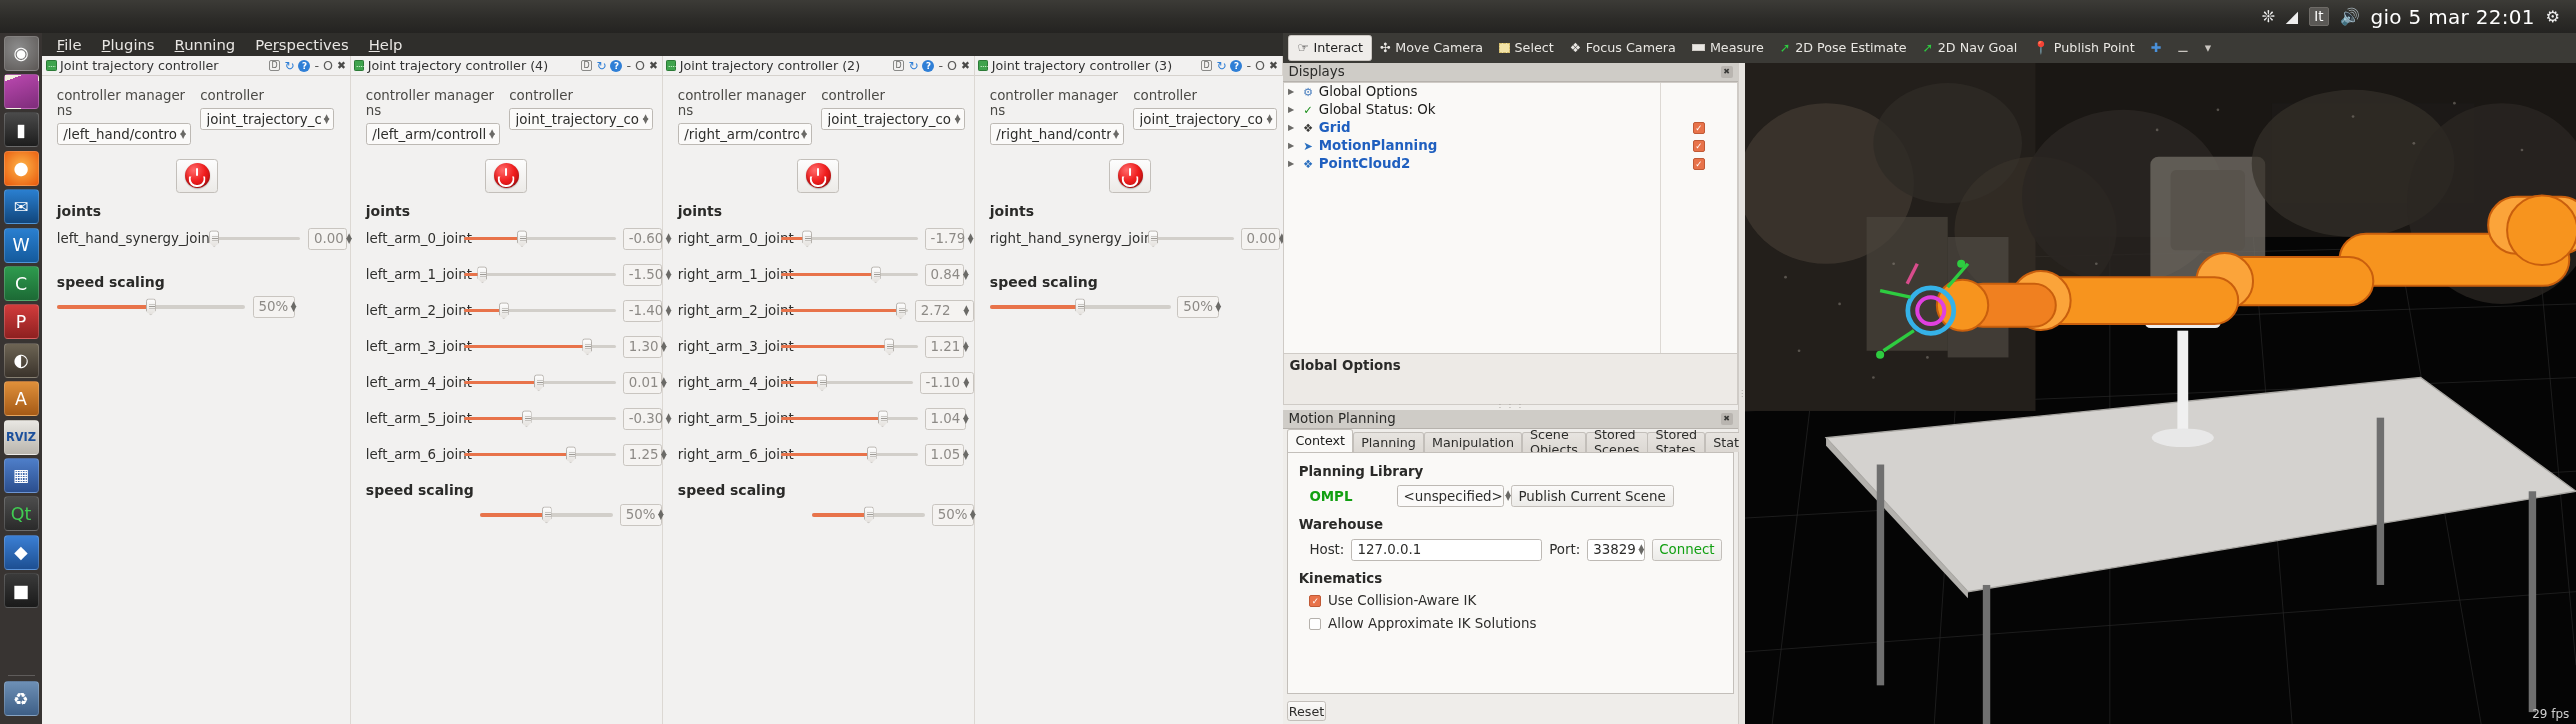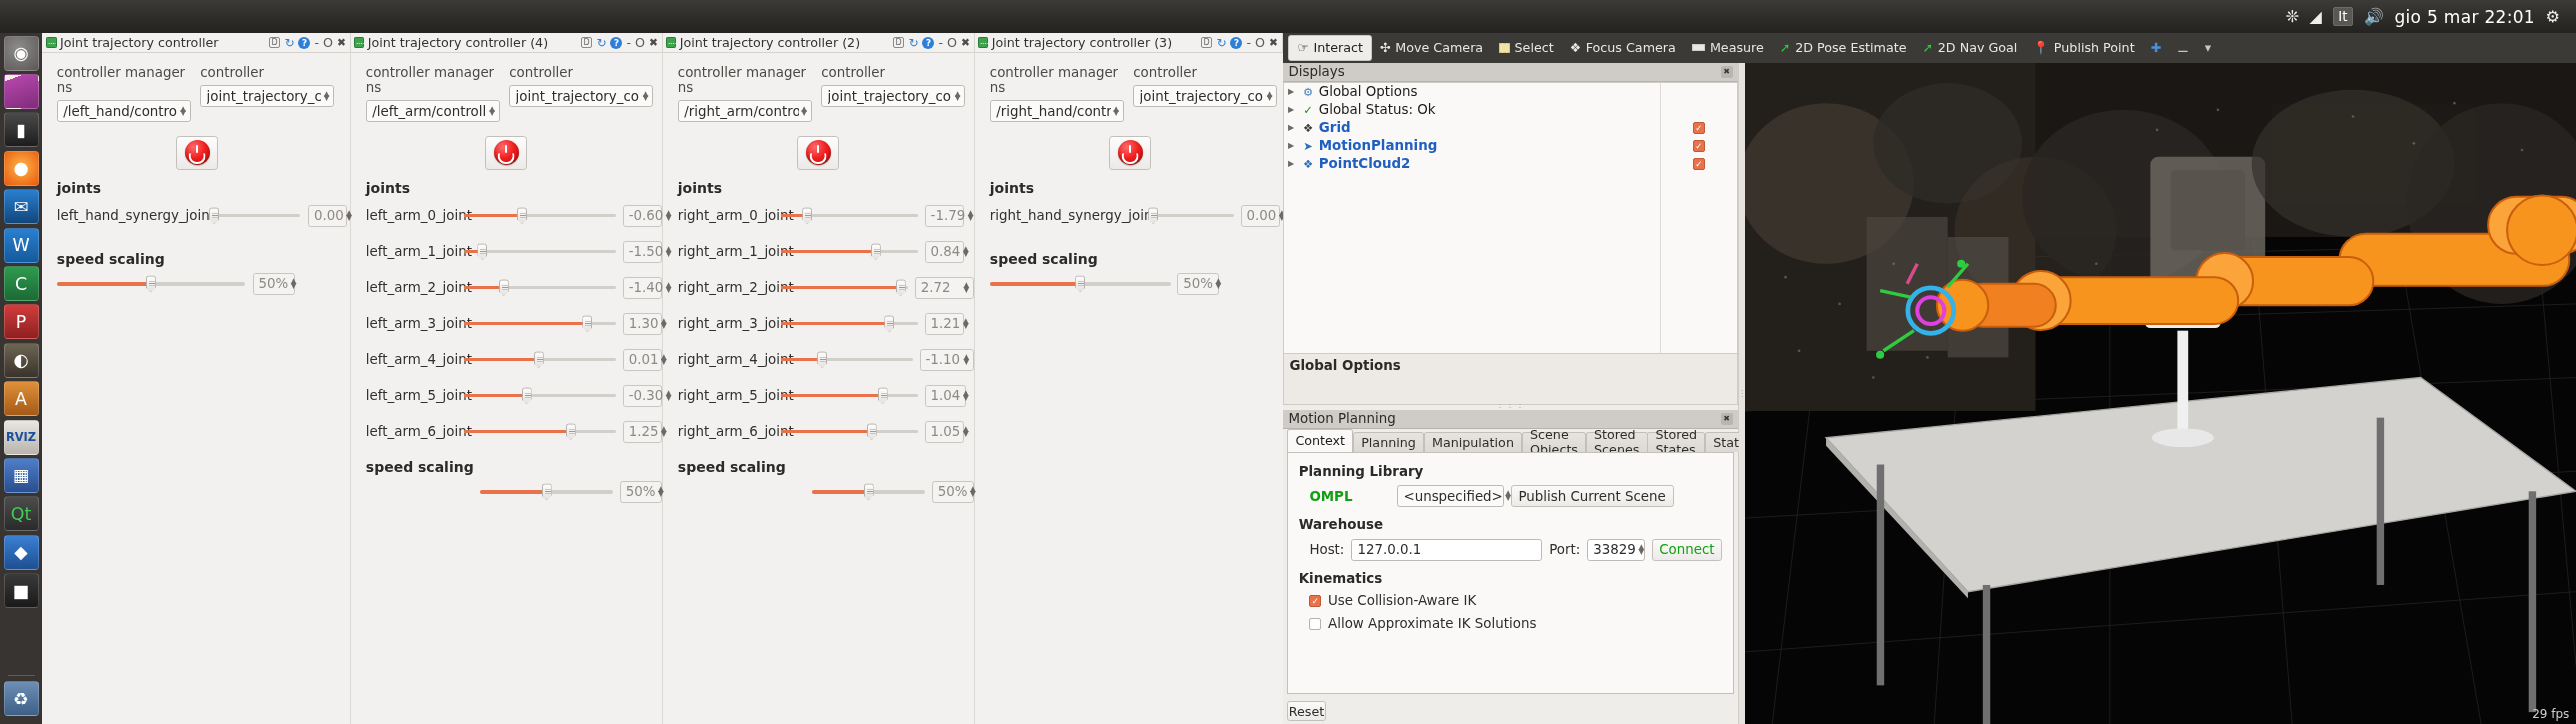--- a/index.html
+++ b/index.html
@@ -17,21 +17,21 @@
   #unity-panel {
     position: absolute; top: 0; left: 0; width: 2576px; height: 33px;
     background: linear-gradient(180deg,#3c3b37 0%, #2d2c29 55%, #242321 100%);
     color: #ffffff;
     display: flex; align-items: center;
     font-size: 17.4px;
     z-index: 50;
   }
   #unity-panel .tray { position: absolute; right: 6.7px; top: 0; height: 33px; display: flex; align-items: center; gap: 10.7px; padding-right: 9.4px;}
   #unity-panel .tray .ic { font-size: 16px; line-height: 1; opacity: .92; }
-  #unity-panel .tray .clock { font-size: 17px; letter-spacing: 0.3px; }
+  #unity-panel .tray .clock { font-size: 20px; letter-spacing: 0.3px; }
   .kbd-badge {
     background:#5a5855; border:0.7px solid #6e6b67; border-radius:2px;
     padding: 0.7px 4.7px; font-size: 13.4px; color:#fff;
   }
 
   
   #launcher {
     position: absolute; left: 0; top: 33px; width: 42px; height: 692px;
     background: rgba(40,36,34,0.92);
     display: flex; flex-direction: column; align-items: center;
@@ -350,20 +350,27 @@
   <div class="launch-icon li-blue">◆</div>
   <div class="launch-icon li-dark">■</div>
   <div style="flex:1"></div>
   <div class="launch-sep"></div>
   <div class="launch-icon li-trash">♻</div>
   <div style="height:5.4px"></div>
 </div>
 
 <div id="rqt-window">
 
+  <div id="rqt-menubar">
+    <span class="mi"><u>F</u>ile</span>
+    <span class="mi"><u>P</u>lugins</span>
+    <span class="mi"><u>R</u>unning</span>
+    <span class="mi">Pe<u>r</u>spectives</span>
+    <span class="mi"><u>H</u>elp</span>
+  </div>
 
   <div id="rqt-titlebar">
     <div class="plugin-tab first" style="width:309px;">
       <span class="pt-icon"></span>
       <span class="pt-label">Joint trajectory controller</span>
       <span class="pt-ctrls">
         <span class="cD">D</span>
         <span class="cblue">↻</span>
         <span class="chelp">?</span>
         <span>-</span>

